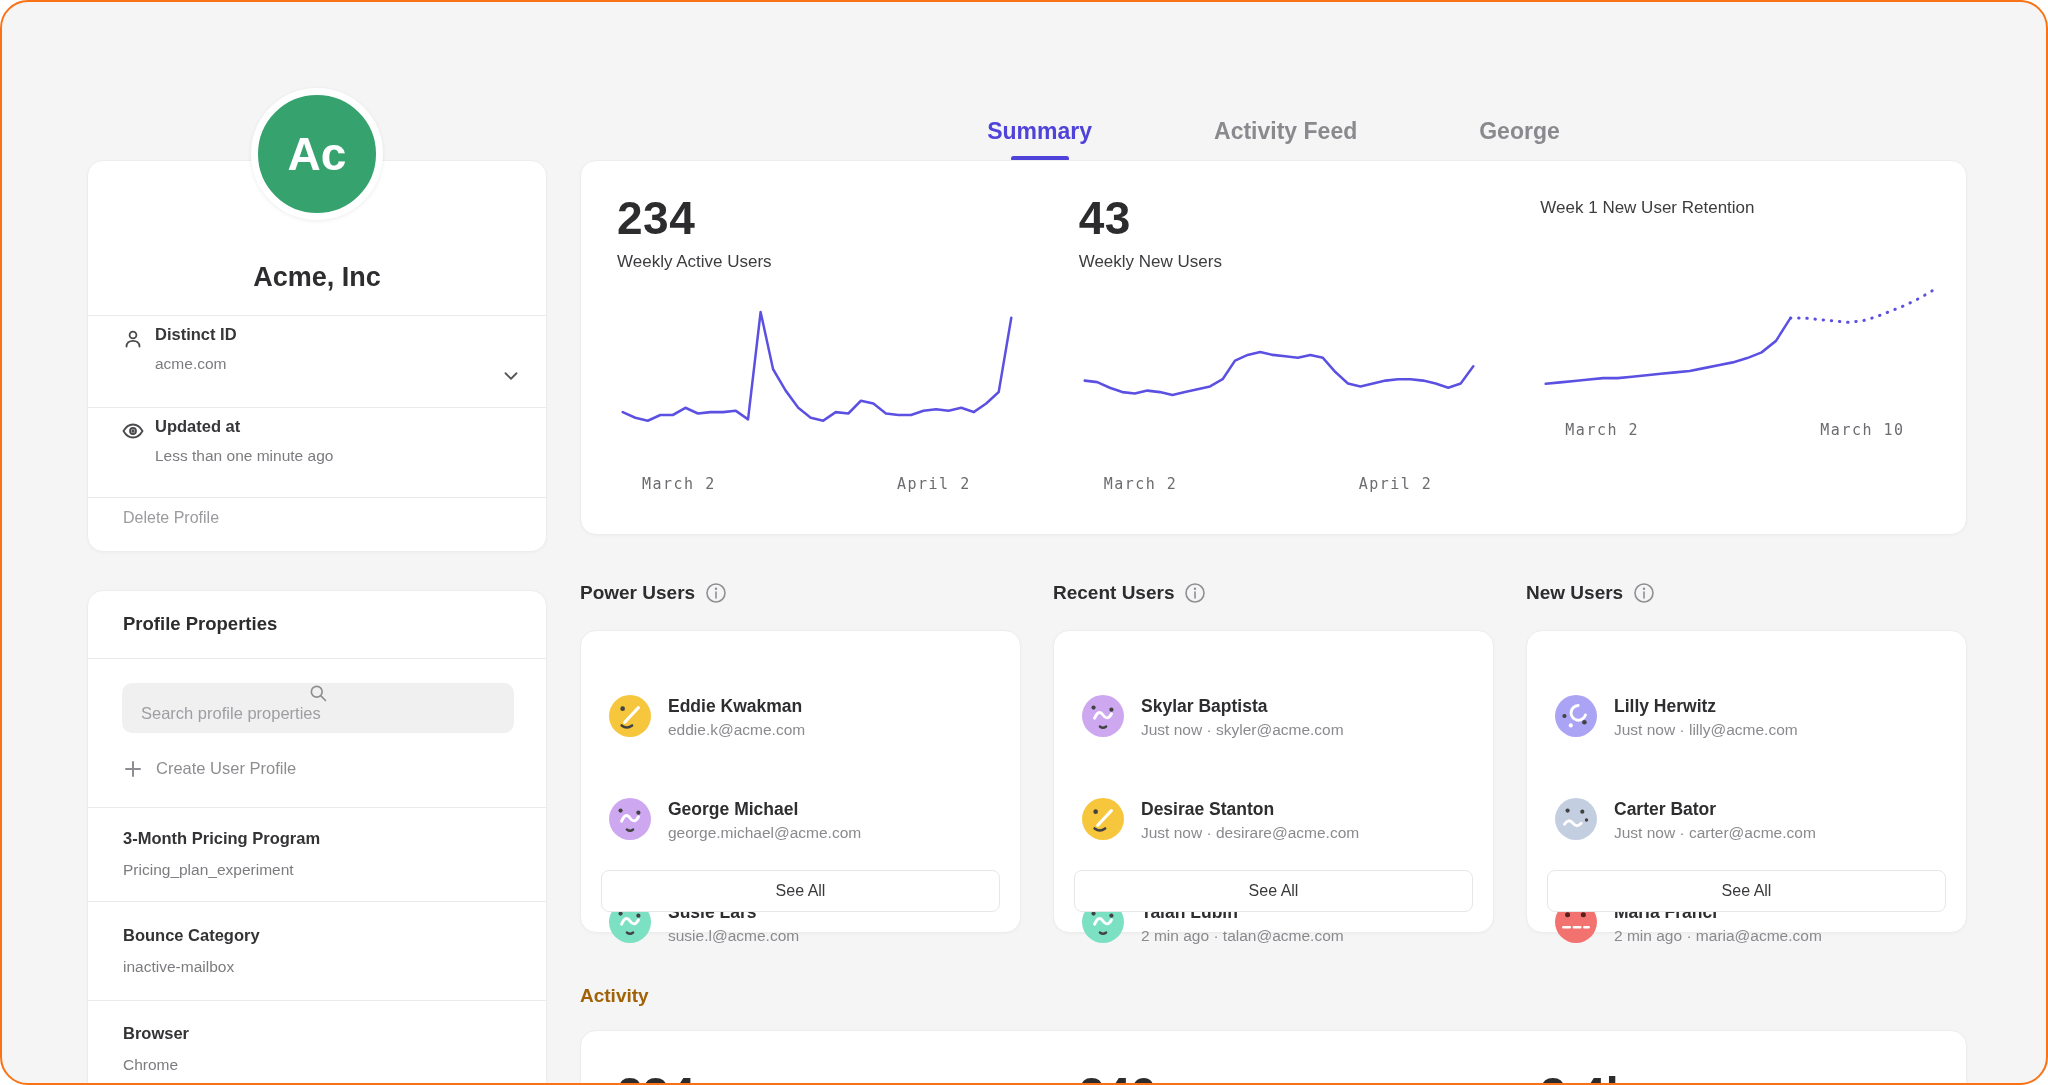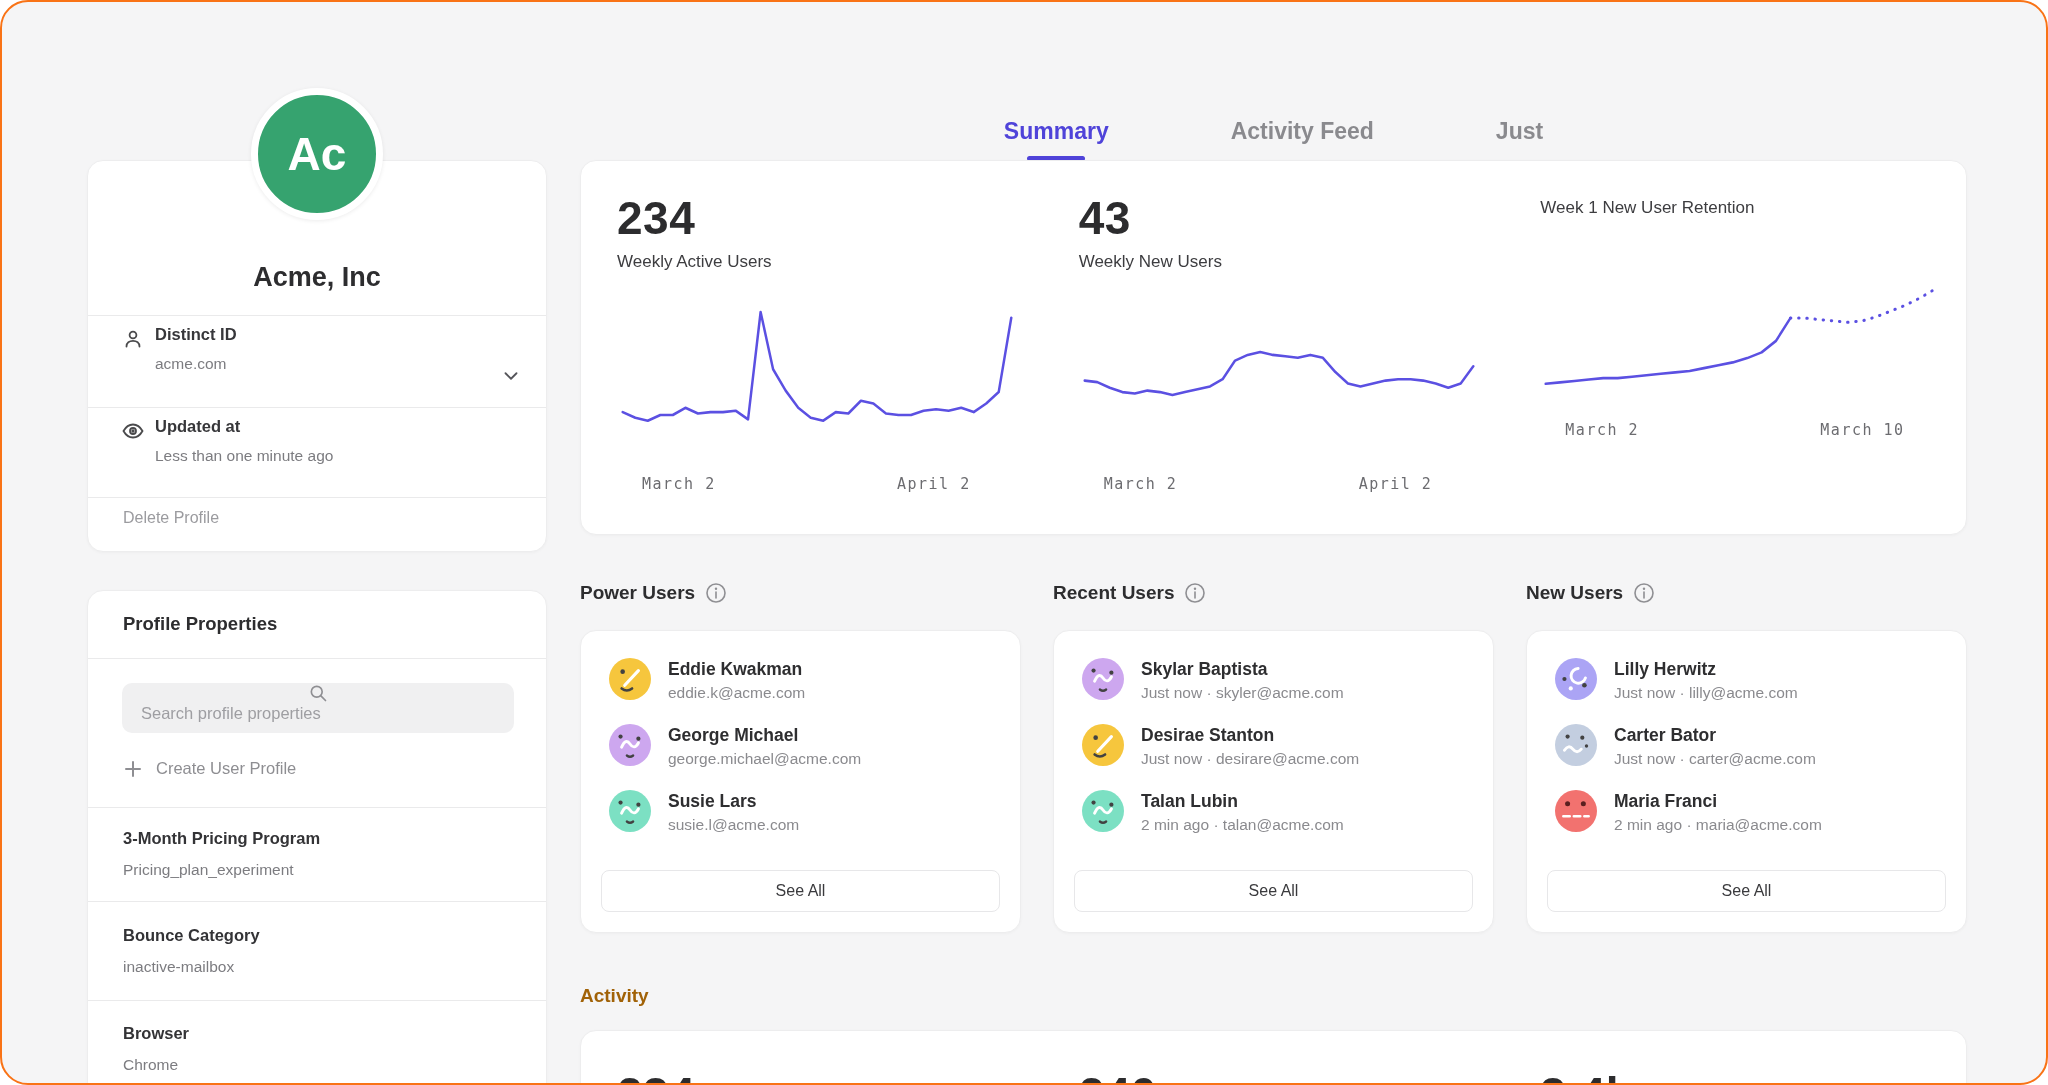--- a/index.html
+++ b/index.html
@@ -46,21 +46,21 @@
   .chart-wrap svg{display:block;width:400px;height:155px;overflow:visible;}
   .ticks{position:relative;height:24px;margin-top:14px;font-family:"DejaVu Sans Mono",monospace;font-size:15px;color:#6c6c70;letter-spacing:1.5px;}
   .tick1{position:absolute;left:25px;}
   .tick2{position:absolute;left:70%;}
 
   
   .sections{position:absolute;left:578px;top:577px;width:1387px;display:grid;grid-template-columns:1fr 1fr 1fr;column-gap:32px;}
   .sec-head{display:flex;align-items:center;gap:10px;font-size:19px;font-weight:700;color:#2d2d2f;height:28px;}
   .info-icon{color:#8f8f93;display:inline-flex;cursor:pointer;}
   .user-card{position:relative;margin-top:23px;background:#fff;border:1px solid #ededee;border-radius:16px;box-shadow:0 1px 3px rgba(0,0,0,.03);height:303px;box-sizing:border-box;padding:27px 28px 0 28px;}
-  .user-row{display:flex;align-items:flex-start;gap:17px;height:66px;cursor:pointer;}
+  .user-row{display:flex;align-items:flex-start;gap:17px;height:66px;cursor:pointer;margin-top:37px;}
   .u-avatar{width:42px;height:42px;border-radius:50%;flex:0 0 auto;}
   .u-avatar svg{width:42px;height:42px;display:block;}
   .u-name{font-size:17.5px;font-weight:700;color:#2e2e30;padding-top:1px;}
   .u-sub{font-size:15.5px;color:#8a8a8e;margin-top:4px;}
   .see-all{position:absolute;left:20px;right:20px;bottom:20px;height:40px;border:1px solid #e7e7e9;border-radius:8px;background:#fff;
     display:flex;align-items:center;justify-content:center;font-size:16px;color:#3a3a3d;cursor:pointer;}
 
   
   .activity-head{position:absolute;left:578px;top:983px;font-size:19px;font-weight:700;color:#a16207;}
   .card-activity{left:578px;top:1028px;width:1387px;height:140px;display:grid;grid-template-columns:1fr 1fr 1fr;padding-top:36px;border-bottom-left-radius:0;border-bottom-right-radius:0;}
@@ -139,21 +139,21 @@
 
     <div>
       <div class="prop-name" style="top:433px">Browser</div>
       <div class="prop-value" style="top:465px">Chrome</div>
     </div>
   </div>
 
   <div class="tabs">
     <div class="tab active">Summary</div>
     <div class="tab">Activity Feed</div>
-    <div class="tab">Just</div>
+    <div class="tab">George</div>
   </div>
 
   <div class="card card-summary">
     <div class="sum-col">
       <div class="stat-value">234</div>
       <div class="stat-label">Weekly Active Users</div>
       <div class="chart-wrap">
         <svg viewBox="0 0 420 155" preserveAspectRatio="none">
               <polyline points="6.0,106.1 19.2,111.8 32.3,114.7 45.5,109.0 58.6,109.0 71.8,101.8 85.0,107.5 98.1,106.1 111.3,106.1 124.5,104.7 137.6,113.3 150.8,6.0 163.9,63.2 177.1,84.6 190.3,101.8 203.4,111.8 216.6,114.7 229.7,106.1 242.9,107.5 256.1,94.7 269.2,97.5 282.4,107.5 295.5,109.0 308.7,109.0 321.9,104.7 335.0,103.2 348.2,104.7 361.4,101.8 374.5,106.1 387.7,97.5 400.8,86.1 414.0,11.7" fill="none" stroke="#5b50e2" stroke-width="2.6" stroke-linejoin="round" stroke-linecap="round"></polyline>
             </svg>

